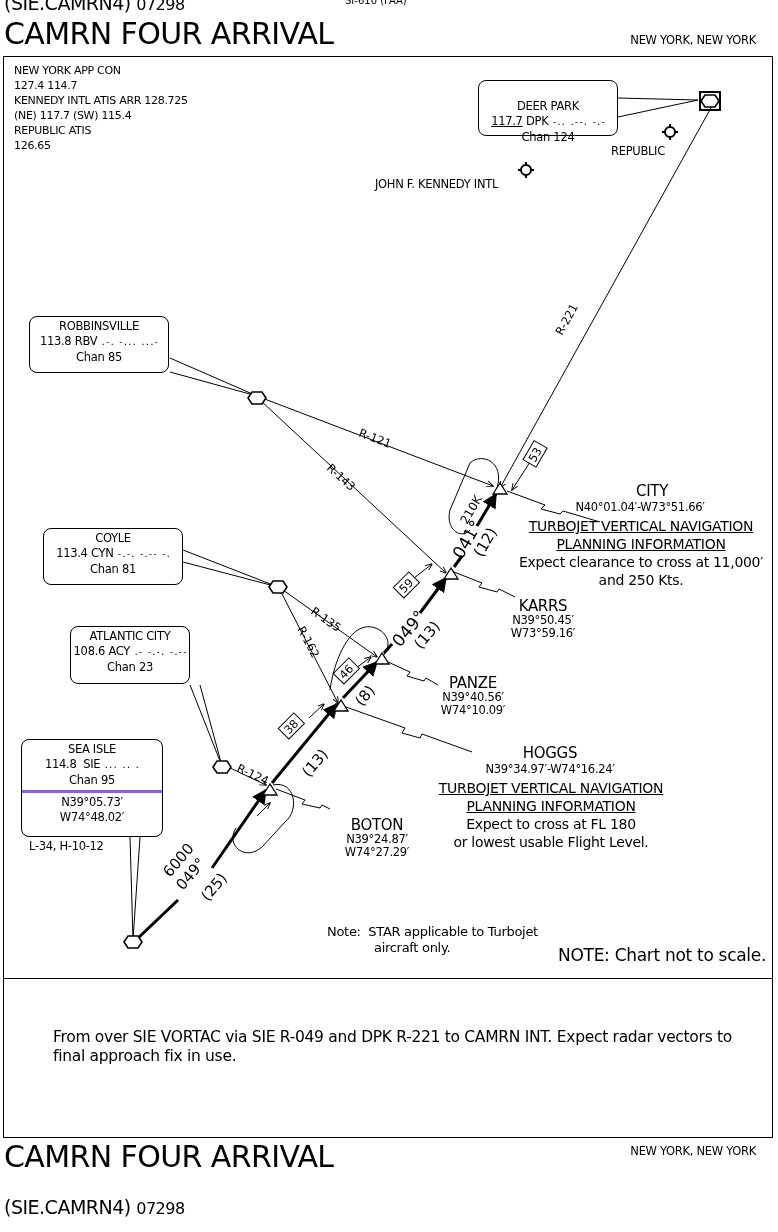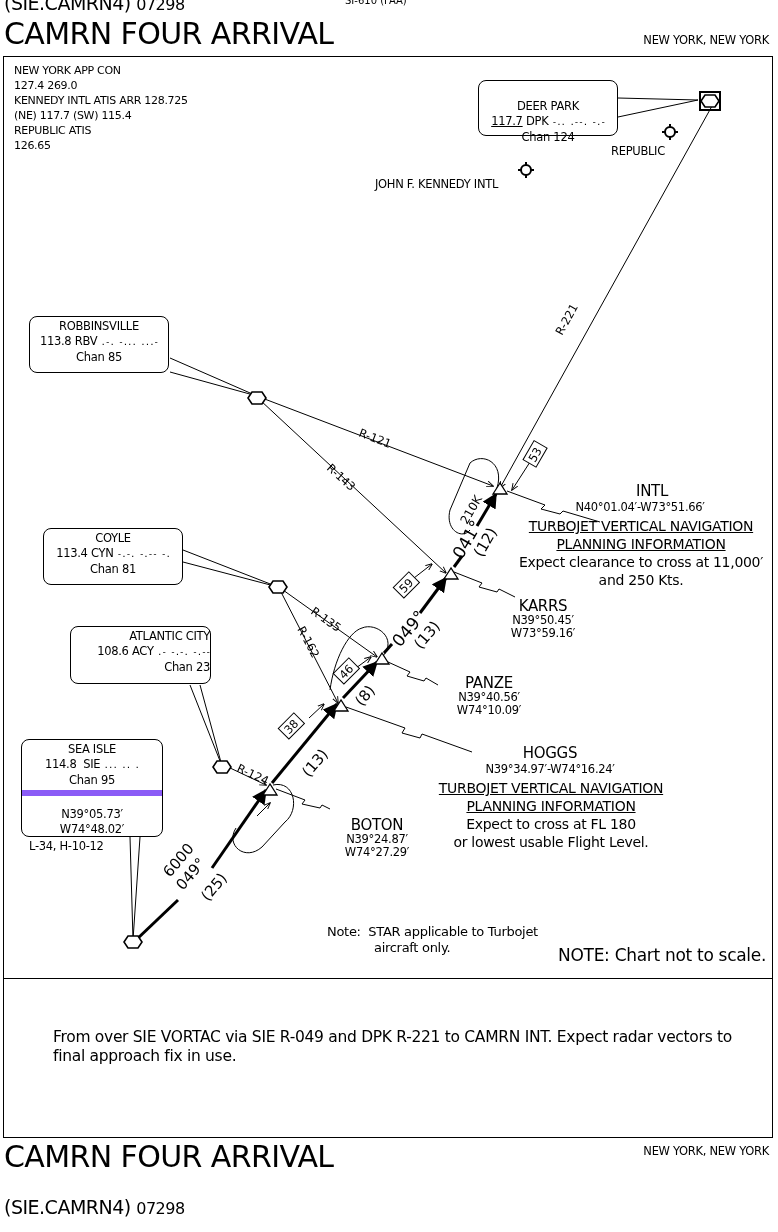--- a/index.html
+++ b/index.html
@@ -3,21 +3,21 @@
 <meta charset="utf-8">
 <style>
   html, body { margin:0; padding:0; background:#ffffff; }
   body { width:778px; height:1232px; position:relative; overflow:hidden;
          font-family:"DejaVu Sans", sans-serif; color:#000; }
   .abs { position:absolute; }
   .hdr-id { left:4px; top:-8px; font-size:19px; letter-spacing:-0.5px; }
   .hdr-id small, .ftr-id small { font-size:16px; }
   .hdr-ref { left:345px; top:-5px; font-size:10px; }
   .hdr-title { left:4px; top:16px; font-size:30px; letter-spacing:-0.6px; }
-  .hdr-loc, .ftr-loc { right:9px; font-size:11.5px; letter-spacing:-0.3px; }
+  .hdr-loc, .ftr-loc { right:22px; font-size:11.5px; letter-spacing:-0.3px; }
   .hdr-loc { top:33px; }
   .plan { left:3px; top:56px; width:770px; height:923px; border:1.5px solid #000; box-sizing:border-box; }
   .narr { left:3px; top:978px; width:770px; height:160px; border:1.5px solid #000; border-top:1px solid #000; box-sizing:border-box; }
   .narr-text { left:53px; top:1028px; width:700px; font-size:15.5px; line-height:19px; letter-spacing:-0.3px; }
   .ftr-title { left:4px; top:1139px; font-size:30px; letter-spacing:-0.6px; }
   .ftr-loc { top:1144px; }
   .ftr-id { left:4px; top:1196px; font-size:19px; letter-spacing:-0.5px; }
   .comm { left:14px; top:63px; font-size:11px; line-height:15px; letter-spacing:-0.3px; }
   svg { position:absolute; left:0; top:0; }
   svg text { font-family:"DejaVu Sans", sans-serif; fill:#000; }
@@ -37,21 +37,21 @@
 
 <div class="abs hdr-id"><span>(SIE.CAMRN4)</span> <small>07298</small></div>
 <div class="abs hdr-ref">SI-610 (FAA)</div>
 <div class="abs hdr-title">CAMRN FOUR ARRIVAL</div>
 <div class="abs hdr-loc">NEW YORK, NEW YORK</div>
 
 <div class="abs plan"></div>
 
 <div class="abs comm">
   <div>NEW YORK APP CON</div>
-  <div>127.4  269.0</div>
+  <div>127.4  114.7</div>
   <div>KENNEDY INTL ATIS ARR 128.725</div>
   <div>(NE) 117.7  (SW) 115.4</div>
   <div>REPUBLIC ATIS</div>
   <div>126.65</div>
 </div>
 
 <svg width="778" height="1232">
   <defs>
     <marker id="ah" viewBox="0 0 10 10" refX="9" refY="5" markerWidth="7" markerHeight="7" orient="auto">
       <path d="M0,1 L10,5 L0,9" fill="none" stroke="#000" stroke-width="1.3"></path>
@@ -191,57 +191,57 @@
   <div><span>113.8</span> <span>RBV</span> <span class="morse">.-.  -...  ...-</span></div>
   <div>Chan 85</div>
 </div>
 
 <div class="box" style="left:43px; top:528px; width:140px; height:57px; padding-top:2px;">
   <div>COYLE</div>
   <div><span>113.4</span> <span>CYN</span> <span class="morse">-.-.  -.--  -.</span></div>
   <div>Chan 81</div>
 </div>
 
-<div class="box" style="left:70px; top:626px; width:141px; height:58px; padding-top:2px;text-align:right;">
+<div class="box" style="left:70px; top:626px; width:120px; height:58px; padding-top:2px;">
   <div>ATLANTIC CITY</div>
   <div><span>108.6</span> <span>ACY</span> <span class="morse">.-  -.-.  -.--</span></div>
   <div>Chan 23</div>
 </div>
 
 <div class="box" style="left:21px; top:739px; width:142px; height:98px; padding-top:2px;">
   <div>SEA ISLE</div>
   <div><span>114.8</span>&nbsp; <span>SIE</span> <span class="morse">...  ..  .</span></div>
   <div>Chan 95</div>
-  <div style="border-top:6px solid #8b5cf6; margin-top:2px; padding-top:11px;">
+  <div style="border-top:3px solid #8b5cf6; margin-top:2px; padding-top:2px;">
     <div>N39°05.73′</div>
     <div>W74°48.02′</div>
   </div>
 </div>
 <div class="abs note" style="left:29px; top:838px; font-size:11.5px;">L-34, H-10-12</div>
 
 <div class="fixlbl" style="left:597px; top:483px; width:110px;">
-  <div class="fixname">INTL</div>
+  <div class="fixname">CITY</div>
 </div>
 <div class="fixlbl" style="left:540px; top:501px; width:200px;">
   <div class="fixcoord">N40°01.04′-W73°51.66′</div>
 </div>
 <div class="tvn" style="left:510px; top:517px; width:262px;">
   <div class="hd">TURBOJET VERTICAL NAVIGATION</div>
   <div class="hd">PLANNING INFORMATION</div>
   <div>Expect clearance to cross at 11,000′</div>
   <div>and 250 Kts.</div>
 </div>
 
 <div class="fixlbl" style="left:503px; top:598px; width:80px;">
   <div class="fixname">KARRS</div>
   <div class="fixcoord">N39°50.45′</div>
   <div class="fixcoord">W73°59.16′</div>
 </div>
 
-<div class="fixlbl" style="left:433px; top:675px; width:80px;margin-left:16px;">
+<div class="fixlbl" style="left:433px; top:675px; width:80px;">
   <div class="fixname">PANZE</div>
   <div class="fixcoord">N39°40.56′</div>
   <div class="fixcoord">W74°10.09′</div>
 </div>
 
 <div class="fixlbl" style="left:490px; top:745px; width:120px;">
   <div class="fixname">HOGGS</div>
 </div>
 <div class="fixlbl" style="left:450px; top:763px; width:200px;text-align:center;">
   <div class="fixcoord">N39°34.97′-W74°16.24′</div>

